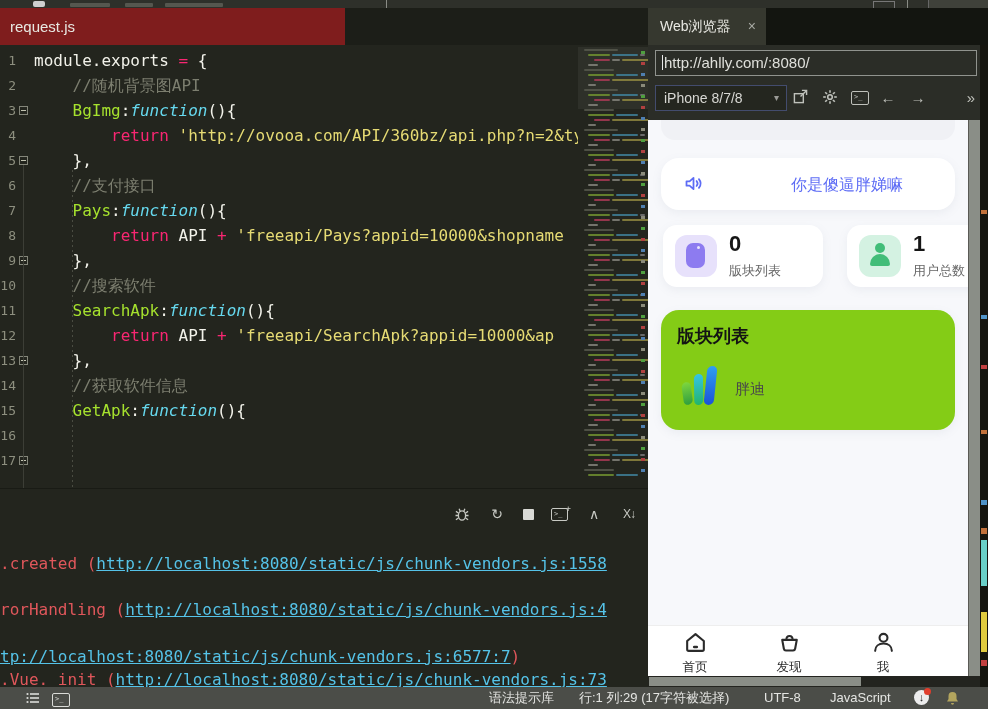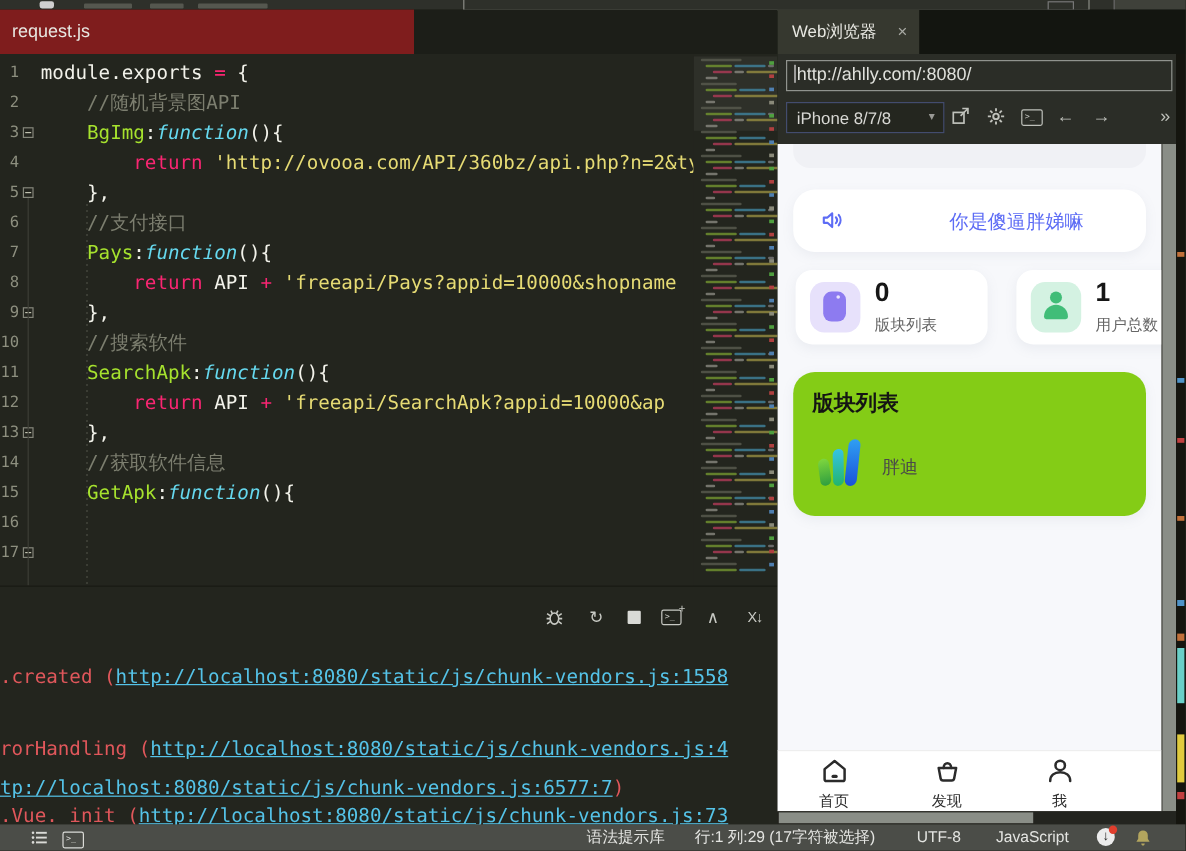--- a/index.html
+++ b/index.html
@@ -427,21 +427,21 @@
       <path d="M11.1 7 L13.6 5.4 M11.1 9.5 L14 9.5 M11.1 12 L13.6 13.8"></path>
     </svg>
     <span class="con-ic">↻</span>
     <span class="stop-ic"></span>
     <span class="termplus">&gt;_<span class="plus">+</span></span>
     <span class="con-ic">∧</span>
     <span class="con-ic clear-ic">X↓</span>
   </div>
   <div id="console-lines">
       <div class="con-line" style="top: 65px;"><span class="con-red">.created (</span><span class="con-link">http://localhost:8080/static/js/chunk-vendors.js:1558</span></div>
-      <div class="con-line" style="top: 111px; margin-top: 14px;"><span class="con-red">rorHandling (</span><span class="con-link">http://localhost:8080/static/js/chunk-vendors.js:4</span></div>
+      <div class="con-line" style="top: 111px;"><span class="con-red">rorHandling (</span><span class="con-link">http://localhost:8080/static/js/chunk-vendors.js:4</span></div>
       <div class="con-line" style="top: 158px;"><span class="con-link">tp://localhost:8080/static/js/chunk-vendors.js:6577:7</span><span class="con-red">)</span></div>
       <div class="con-line" style="top: 181px;"><span class="con-red">.Vue._init (</span><span class="con-link">http://localhost:8080/static/js/chunk-vendors.js:73</span></div>
     </div>
 </div>
 
 <div id="browser-controls" class="abs">
   <div id="url-box" class="abs">
     <span id="url-caret"></span><span>http://ahlly.com/:8080/</span>
   </div>
   <div id="device-select" class="abs">

